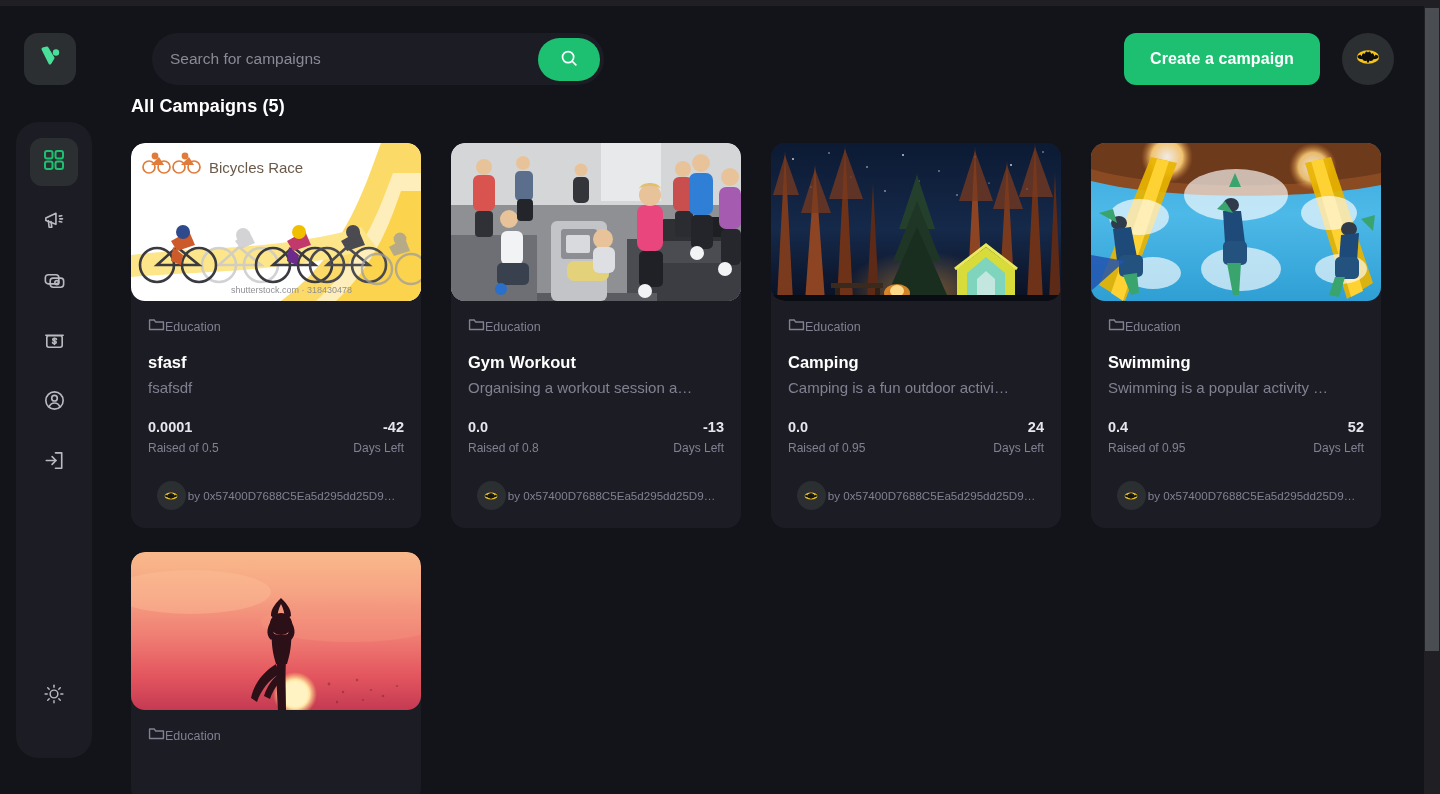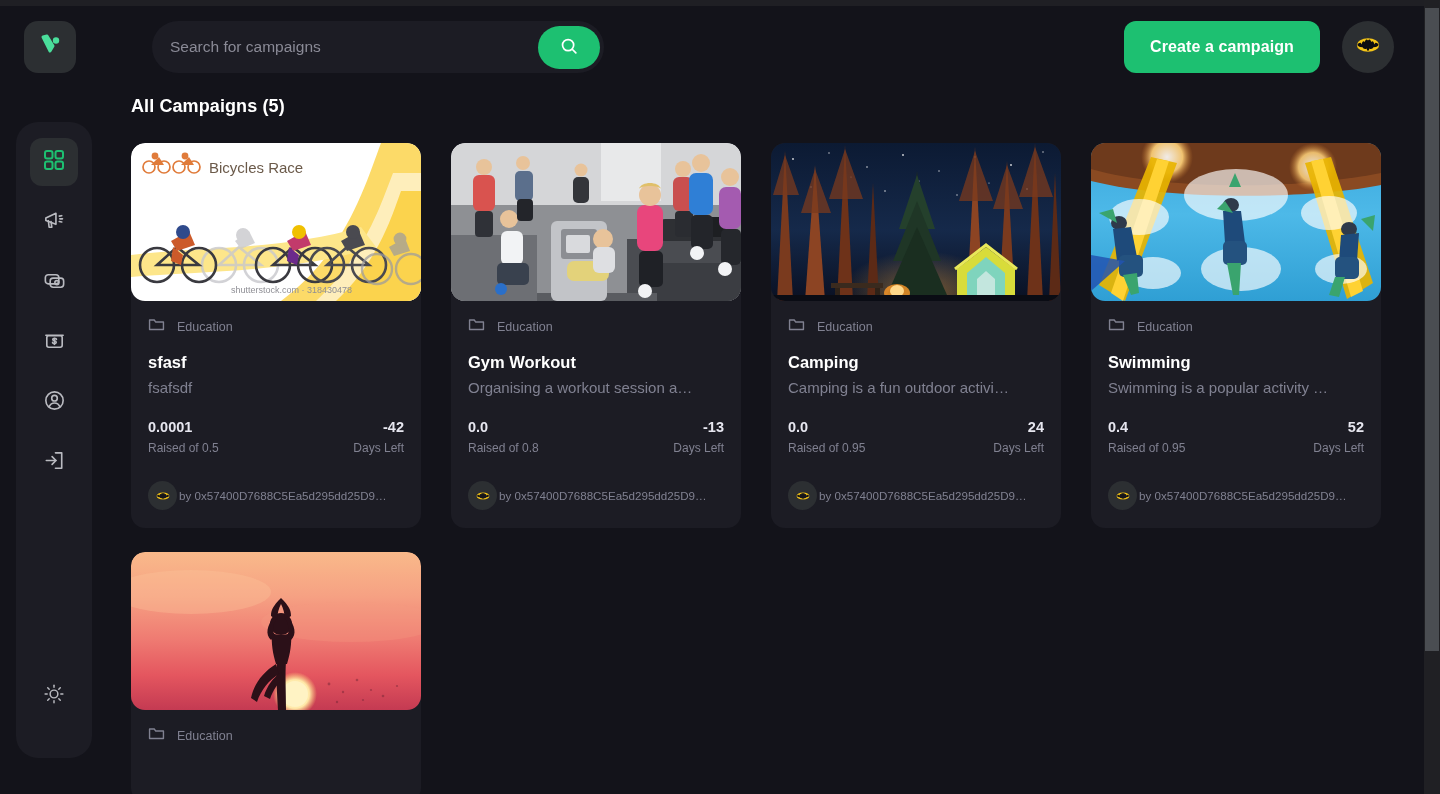--- a/index.html
+++ b/index.html
@@ -42,21 +42,21 @@
     top: 8px; right: 1px;
     width: 14px;
     height: 643px;
     background: #4a4d52;
     border-radius: 0;
   }
 
   
   .header {
     position: absolute;
-    top: 6px; left: 0;
+    top: 18px; left: 0;
     width: 1424px;
     height: 82px;
     display: flex;
     align-items: center;
     padding-left: 24px;
     padding-right: 30px;
   }
 
   .logo-box {
     width: 52px; height: 52px;
@@ -211,21 +211,20 @@
     overflow: hidden;
     position: relative;
   }
   .card-img svg { display: block; width: 100%; height: 100%; }
 
   .card-body { padding: 0 17px 18px 17px; }
 
   .cat-row {
     display: flex;
     align-items: center;
-    gap: 12px;
     margin-top: 16px;
     margin-bottom: 17px;
   }
   .cat-label {
     color: #808191;
     font-size: 12.5px;
   }
 
   .card-title {
     color: #ffffff;
@@ -261,20 +260,21 @@
   .stat-sub {
     color: #808191;
     font-size: 12px;
     margin-top: 5px;
   }
 
   .owner-row {
     display: flex;
     align-items: center;
     gap: 2px;
+    justify-content: center;
   }
   .owner-avatar {
     width: 29px; height: 29px;
     border-radius: 50%;
     background: #2c2f32;
     display: flex;
     align-items: center;
     justify-content: center;
     flex: none;
   }

